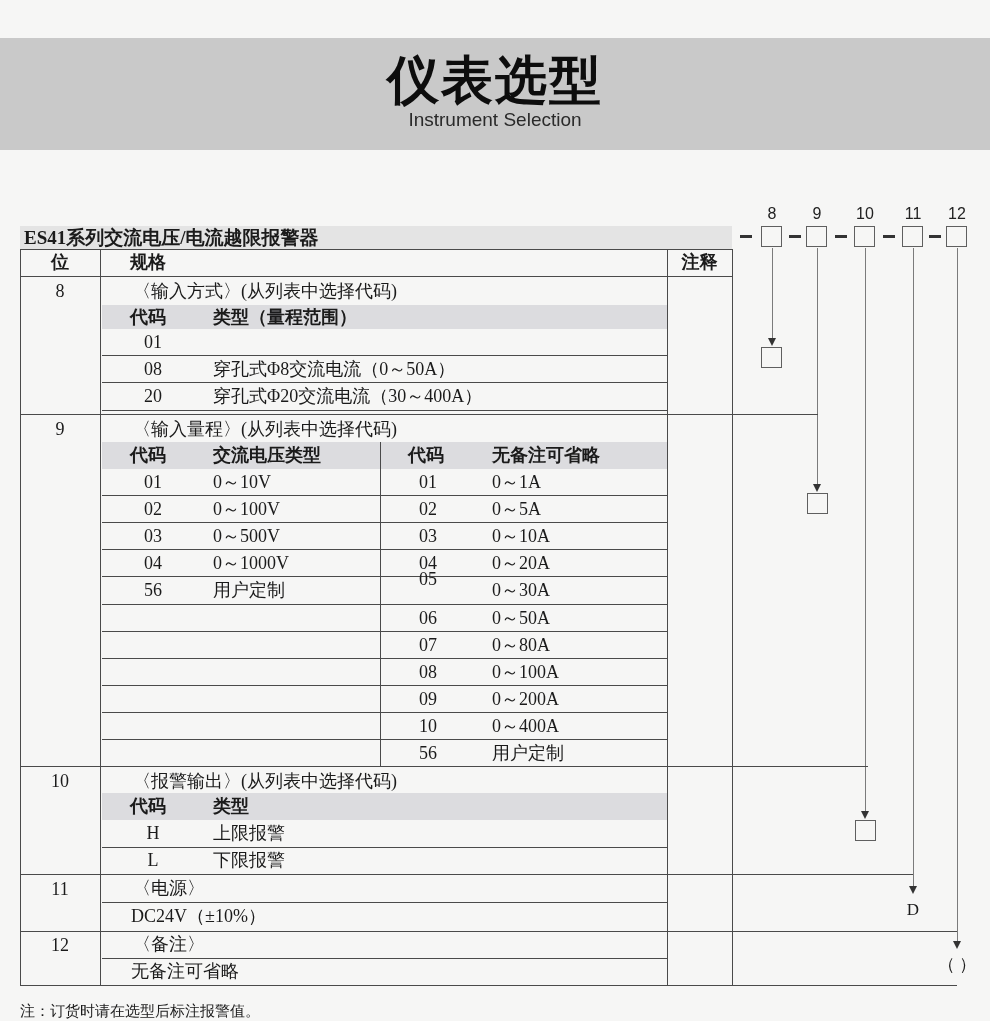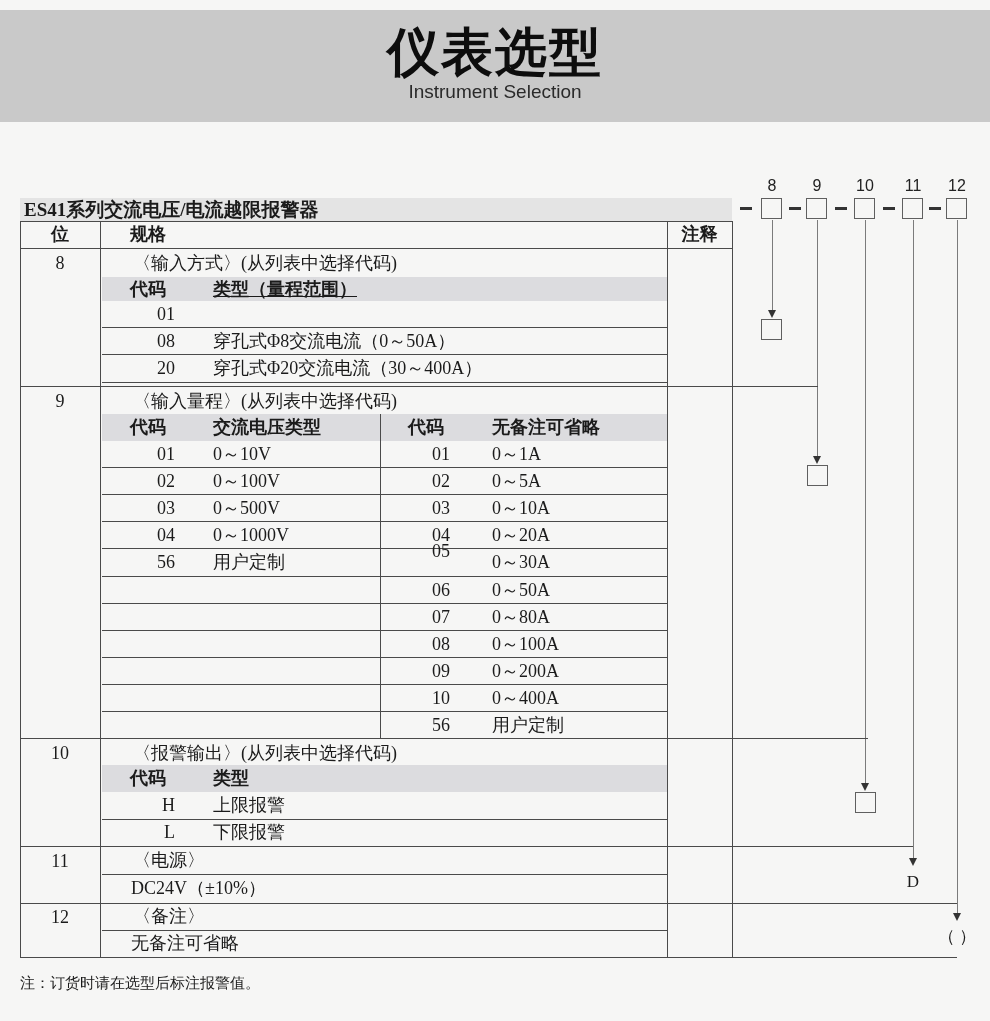--- a/index.html
+++ b/index.html
@@ -1,33 +1,33 @@
 <!DOCTYPE html>
 <html><head>
 <meta charset="utf-8">
 <style>
   html,body{margin:0;padding:0;}
   body{background:#f6f6f5;width:990px;height:1021px;overflow:hidden;
        font-family:"Liberation Serif","DejaVu Serif",serif;color:#1b1b1b;}
-  #page{position:relative;width:990px;height:963px;}
+  #page{position:relative;width:990px;height:963px;margin-top:28px;}
   
   #banner{position:absolute;left:0;top:10px;width:990px;height:112px;background:#c9c9c9;text-align:center;}
   #banner .t{margin:0;padding-top:14px;font-family:"Liberation Sans","DejaVu Sans",sans-serif;
              font-weight:800;font-size:52px;line-height:56px;color:#0d0d0d;letter-spacing:2px;}
   #banner .s{margin:0;font-family:"Liberation Sans","DejaVu Sans",sans-serif;
              font-size:19px;line-height:24px;color:#2a2a2a;}
   
   .hl{position:absolute;height:1px;background:#4a4a4a;}
   .vl{position:absolute;width:1px;background:#4a4a4a;}
   .band{position:absolute;background:#dcdcdf;}
   .titlebar{position:absolute;left:20px;top:198px;width:712px;height:23px;background:#e4e4e4;}
   .txt{position:absolute;font-size:18px;white-space:nowrap;}
   .b{font-weight:bold;}
   .ctr{text-align:center;}
-  .code{width:44px;text-align:right;}
+  .code{width:44px;text-align:center;}
   
   .dbox{position:absolute;width:19px;height:19px;border:1.5px solid #5f5f5f;background:transparent;}
   .dash{position:absolute;width:12px;height:2.5px;background:#333;}
   .drop{position:absolute;width:1px;background:#7b7b7b;}
   .arrow{position:absolute;width:0;height:0;border-left:4px solid transparent;
          border-right:4px solid transparent;border-top:8px solid #333;}
   .digit{position:absolute;width:30px;text-align:center;font-family:"Liberation Sans","DejaVu Sans",sans-serif;
          font-size:16px;color:#222;}
   .ann{position:absolute;font-size:17px;text-align:center;}
 </style>
@@ -116,21 +116,21 @@
   <div class="hl" style="left:102px;top:874px;width:565px;"></div>
   <div class="hl" style="left:102px;top:930px;width:565px;"></div>
 
   <div class="txt b ctr" style="left:20px;top:221px;width:80px;line-height:27px;">位</div>
   <div class="txt b" style="left:130px;top:221px;line-height:27px;">规格</div>
   <div class="txt b ctr" style="left:667px;top:221px;width:65px;line-height:27px;">注释</div>
 
   <div class="txt ctr" style="left:20px;top:250px;width:80px;line-height:27px;">8</div>
   <div class="txt" style="left:133px;top:250px;line-height:27px;">〈输入方式〉(从列表中选择代码)</div>
   <div class="txt b" style="left:130px;top:277px;line-height:24px;">代码</div>
-  <div class="txt b" style="left:213px;top:277px;line-height:24px;text-decoration:underline;">类型（量程范围）</div>
+  <div class="txt b" style="left:213px;top:277px;line-height:24px;">类型（量程范围）</div>
   <div class="txt code" style="left:131px;top:301px;line-height:27px;">01</div>
   <div class="txt code" style="left:131px;top:328px;line-height:27px;">08</div>
   <div class="txt" style="left:213px;top:328px;line-height:27px;">穿孔式Φ8交流电流（0～50A）</div>
   <div class="txt code" style="left:131px;top:355px;line-height:27px;">20</div>
   <div class="txt" style="left:213px;top:355px;line-height:27px;">穿孔式Φ20交流电流（30～400A）</div>
 
   <div class="txt ctr" style="left:20px;top:388px;width:80px;line-height:27px;">9</div>
   <div class="txt" style="left:133px;top:388px;line-height:27px;">〈输入量程〉(从列表中选择代码)</div>
   <div class="txt b" style="left:130px;top:414px;line-height:27px;">代码</div>
   <div class="txt b" style="left:213px;top:414px;line-height:27px;">交流电压类型</div>

